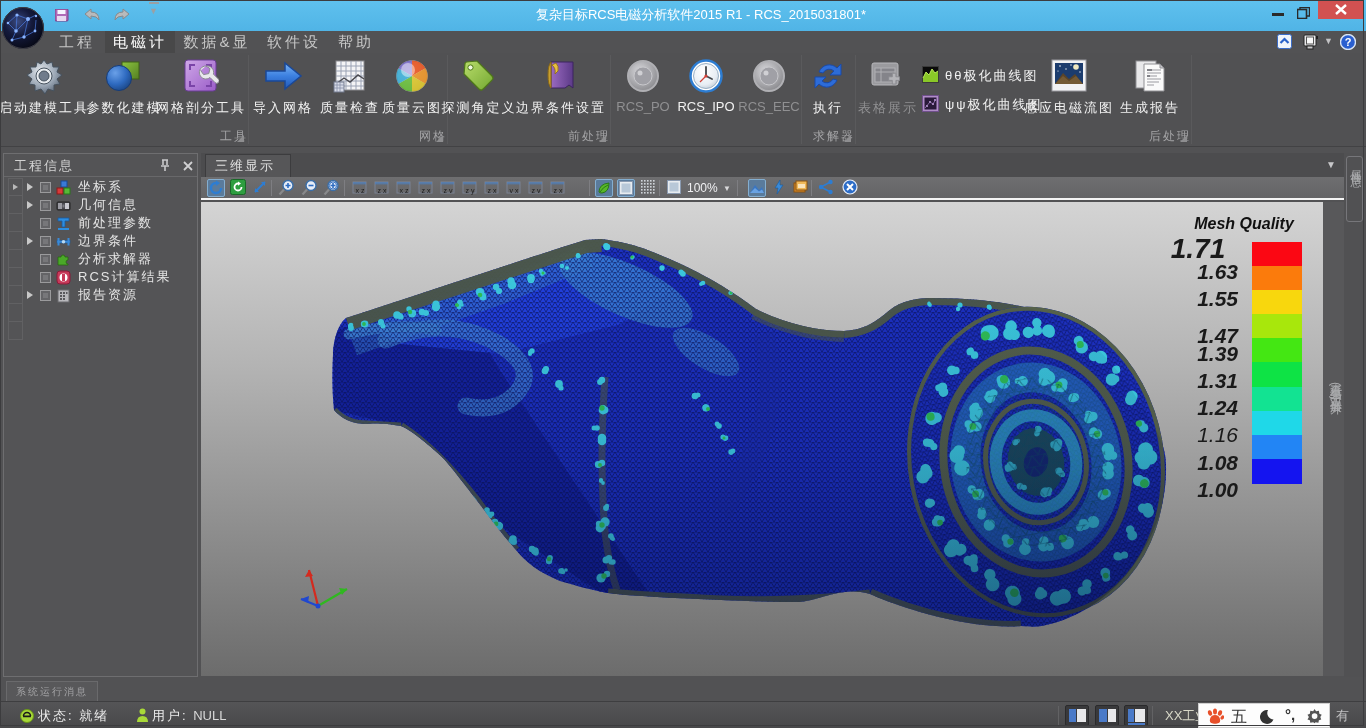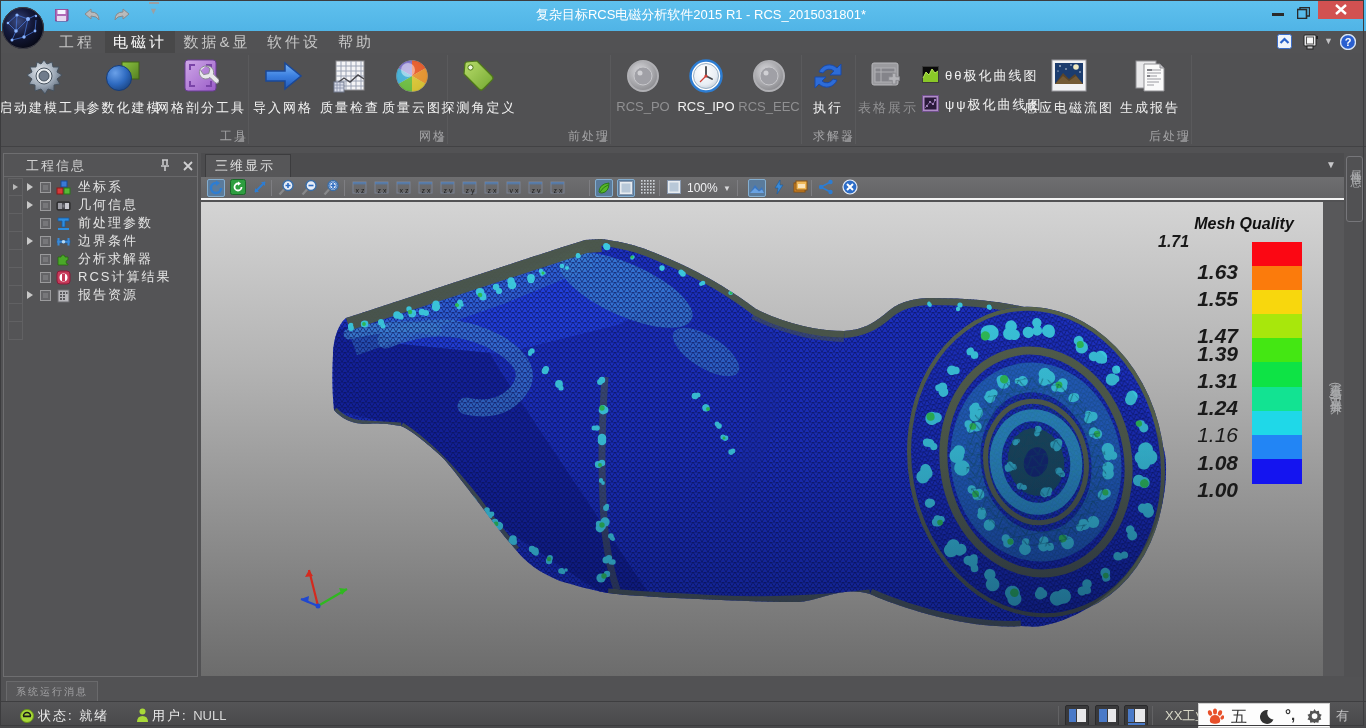--- a/index.html
+++ b/index.html
@@ -244,20 +244,36 @@
               <stop offset="0%" stop-color="#b8dc6a"></stop>
               <stop offset="100%" stop-color="#74a832"></stop>
             </linearGradient>
           </defs>
 <path d="M16 3 L31 18 a3 3 0 0 1 0 4.2 L22.2 31 a3 3 0 0 1-4.2 0 L3 16 L4 5.5 a2.5 2.5 0 0 1 1.5-1.5 Z" fill="url(#tg1)" stroke="#4e7818" stroke-width="1.2"></path>
 <circle cx="9.5" cy="9.5" r="2.6" fill="#f0f8e0" stroke="#4e7818"></circle>
         </svg>
       </div>
       <div class="lbl cjk">探测角定义</div>
     </div>
+<div class="rbtn" style="left:515px;width:92px">
+      <div style="height:40px;display:flex;align-items:center;justify-content:center">
+        <svg width="36" height="36" viewBox="0 0 36 36">
+          <defs>
+<linearGradient id="bk1" x1="0" y1="0" x2="1" y2="0">
+              <stop offset="0%" stop-color="#9a6ac0"></stop>
+              <stop offset="100%" stop-color="#5c3a88"></stop>
+            </linearGradient>
+          </defs>
+<path d="M8 4 L30 4 L30 30 L26 27 L22 30 L8 30 Z" fill="url(#bk1)" stroke="#3c2460"></path>
+<path d="M8 4 L8 30 Q5 27 5 17 Q5 7 8 4" fill="#c8a030" stroke="#8a6818"></path>
+<path d="M9 7 Q13 10 12 16 L15 13 Q16 8 13 5 Z" fill="#e8c040" stroke="#8a6818" stroke-width="0.8"></path>
+        </svg>
+      </div>
+      <div class="lbl cjk">边界条件设置</div>
+    </div>
 <div class="rsep" style="left:610px"></div>
 <div class="rbtn dis" style="left:607px;width:72px">
       <div style="height:40px;display:flex;align-items:center;justify-content:center">
         <svg width="34" height="34" viewBox="0 0 34 34">
           <defs>
 <radialGradient id="sva" cx="40%" cy="35%" r="70%">
               <stop offset="0%" stop-color="#d8d8dc"></stop>
               <stop offset="100%" stop-color="#88888c"></stop>
             </radialGradient>
           </defs>
@@ -388,21 +404,21 @@
 <div class="glbl cjk" style="left:248px;width:199px">网格</div>
 <div class="gcor" style="left:436px"></div>
 <div class="glbl cjk" style="left:447px;width:163px">前处理</div>
 <div class="gcor" style="left:599px"></div>
 <div class="glbl cjk" style="left:610px;width:245px">求解器</div>
 <div class="gcor" style="left:844px"></div>
 <div class="glbl cjk" style="left:855px;width:336px">后处理</div>
 <div class="gcor" style="left:1180px"></div>
 </div>
 <div id="lpanel">
-<div id="lphead"><span class="cjk" style="margin-left:22px">工程信息</span>
+<div id="lphead"><span class="cjk" style="margin-left:10px">工程信息</span>
 <svg class="abs" style="left:155px;top:5px" width="12" height="13" viewBox="0 0 12 13">
 <g stroke="#c8c8ca" stroke-width="1.6" fill="none">
           <path d="M3 1 L9 1 M4 1 L4 6 M8 1 L8 6 M2 7 L10 7 M6 7 L6 12"></path>
         </g>
       </svg>
 <svg class="abs" style="left:179px;top:7px" width="10" height="10" viewBox="0 0 10 10">
 <path d="M1 1 L9 9 M9 1 L1 9" stroke="#d0d0d2" stroke-width="1.8"></path>
       </svg>
 </div>
 <div class="gutcell" style="top:24px;border-top:1px solid #616163">
@@ -1084,21 +1100,21 @@
 <div class="abs" style="left:1051px;top:40px;width:50px;height:25px;background:#fb0713"></div>
 <div class="abs" style="left:1051px;top:64px;width:50px;height:25px;background:#fb7b0c"></div>
 <div class="abs" style="left:1051px;top:88px;width:50px;height:25px;background:#f8d70d"></div>
 <div class="abs" style="left:1051px;top:112px;width:50px;height:25px;background:#a8e70c"></div>
 <div class="abs" style="left:1051px;top:136px;width:50px;height:25px;background:#44e713"></div>
 <div class="abs" style="left:1051px;top:160px;width:50px;height:25px;background:#0ee345"></div>
 <div class="abs" style="left:1051px;top:185px;width:50px;height:25px;background:#12e392"></div>
 <div class="abs" style="left:1051px;top:209px;width:50px;height:25px;background:#1fd8e8"></div>
 <div class="abs" style="left:1051px;top:233px;width:50px;height:25px;background:#2285f5"></div>
 <div class="abs" style="left:1051px;top:257px;width:50px;height:25px;background:#1414f0"></div>
-<div class="abs" style="left:957px;top:31px;width:80px;text-align:left;color:#1a1a1a;font-size:16px;font-weight:bold;font-style:italic">1.71</div>
+<div class="abs" style="left:957px;top:31px;width:80px;text-align:center;color:#1a1a1a;font-size:28px;font-weight:bold;font-style:italic">1.71</div>
 <div class="abs" style="left:957px;top:58px;width:80px;text-align:right;color:#1a1a1a;font-size:21px;font-weight:bold;font-style:italic">1.63</div>
 <div class="abs" style="left:957px;top:85px;width:80px;text-align:right;color:#1a1a1a;font-size:21px;font-weight:bold;font-style:italic">1.55</div>
 <div class="abs" style="left:957px;top:122px;width:80px;text-align:right;color:#1a1a1a;font-size:21px;font-weight:bold;font-style:italic">1.47</div>
 <div class="abs" style="left:957px;top:140px;width:80px;text-align:right;color:#1a1a1a;font-size:21px;font-weight:bold;font-style:italic">1.39</div>
 <div class="abs" style="left:957px;top:167px;width:80px;text-align:right;color:#1a1a1a;font-size:21px;font-weight:bold;font-style:italic">1.31</div>
 <div class="abs" style="left:957px;top:194px;width:80px;text-align:right;color:#1a1a1a;font-size:21px;font-weight:bold;font-style:italic">1.24</div>
 <div class="abs" style="left:957px;top:221px;width:80px;text-align:right;color:#1a1a1a;font-size:21px;font-weight:normal;font-style:italic">1.16</div>
 <div class="abs" style="left:957px;top:249px;width:80px;text-align:right;color:#1a1a1a;font-size:21px;font-weight:bold;font-style:italic">1.08</div>
 <div class="abs" style="left:957px;top:276px;width:80px;text-align:right;color:#1a1a1a;font-size:21px;font-weight:bold;font-style:italic">1.00</div>
 </div>

